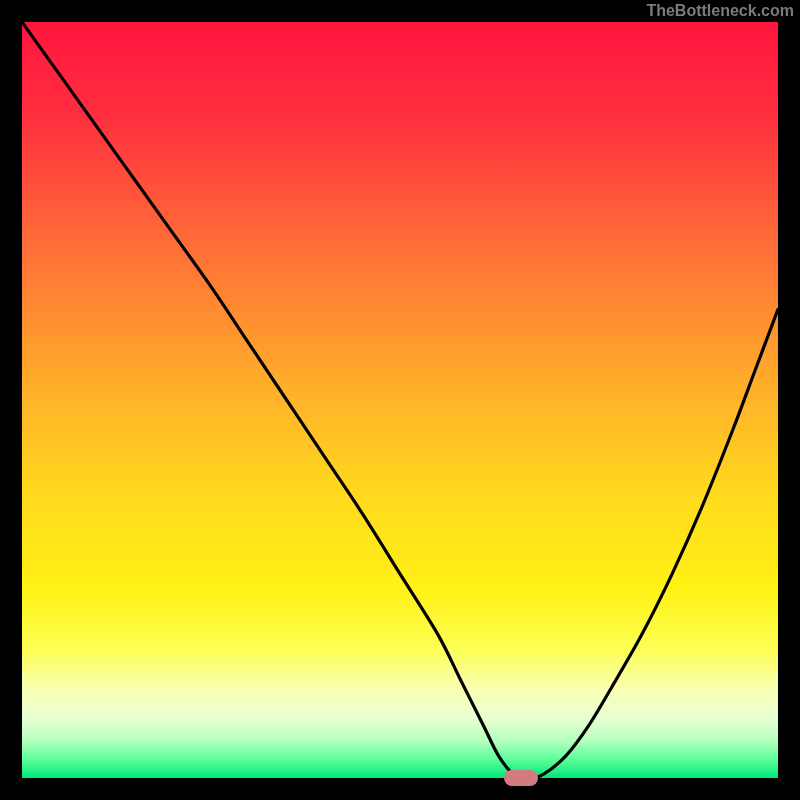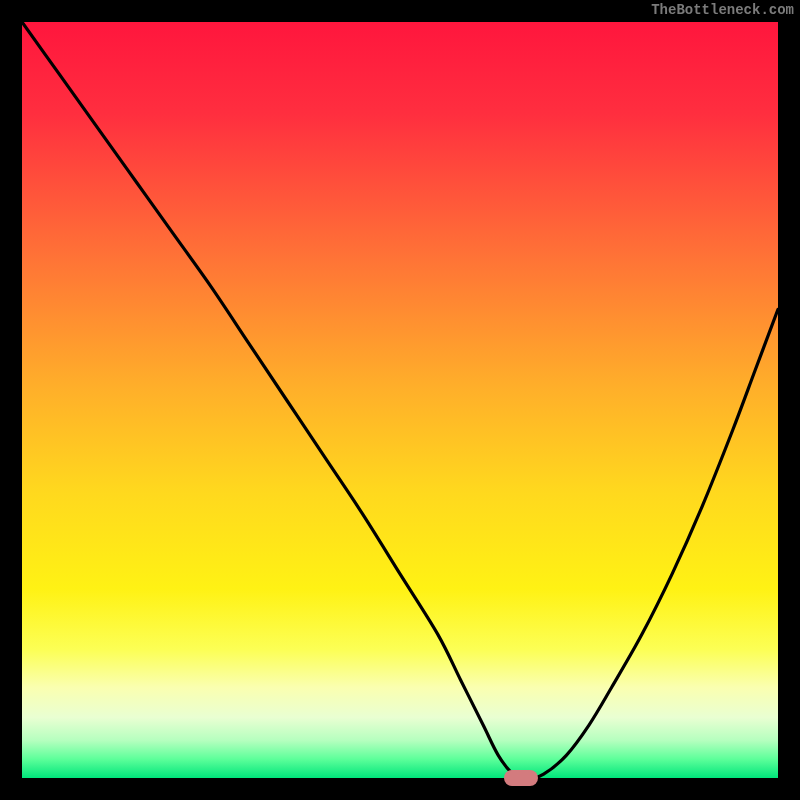--- a/index.html
+++ b/index.html
@@ -8,22 +8,22 @@
     position: relative;
     width: 800px;
     height: 800px;
     background: #000;
   }
   .watermark {
     position: absolute;
     top: 2px;
     right: 6px;
     color: #7b7b7b;
-    font-family: Liberation Mono, monospace;
-    font-size: 14px;
+    font-family: Liberation Sans, sans-serif;
+    font-size: 16px;
     font-weight: 600;
     z-index: 10;
     margin-left: 24px;
   }
   .plot {
     position: absolute;
     left: 22px;
     top: 22px;
     width: 756px;
     height: 756px;

